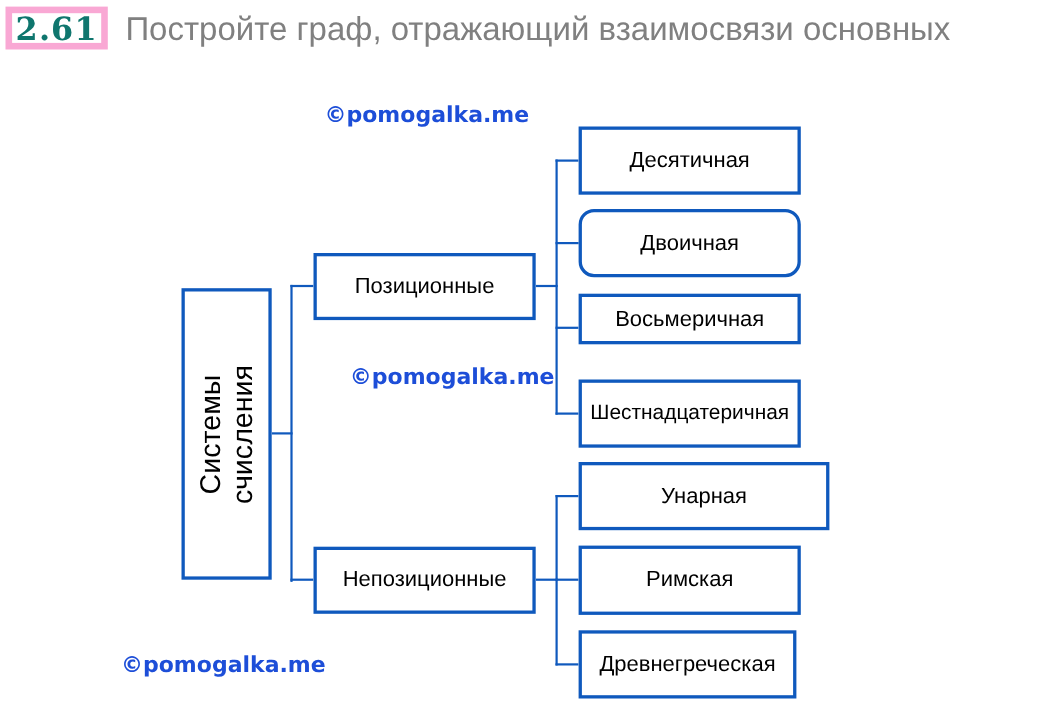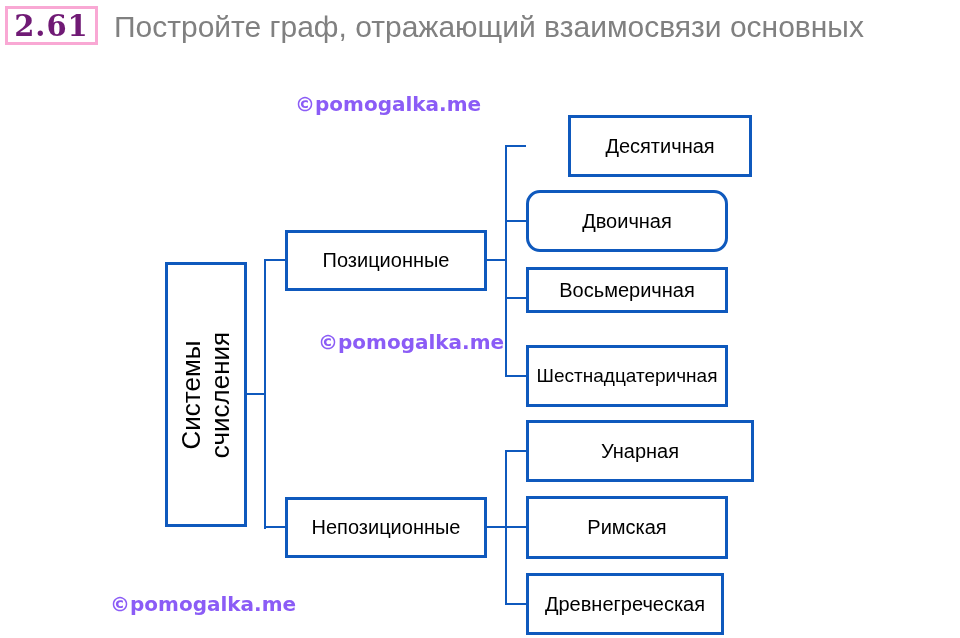--- a/index.html
+++ b/index.html
@@ -13,40 +13,40 @@
   .page{
     position:relative;
     width:960px;height:638px;
     background:var(--bg);
     overflow:hidden;
   }
   
   .task-number{
     position:absolute;left:5px;top:6px;
     width:93px;height:39px;
-    border:3px solid #f9a8d4;
+    border:6px solid #f9a8d4;
     box-sizing:border-box;
     display:flex;align-items:center;justify-content:center;
     font-family:"DejaVu Serif","Liberation Serif",serif;
-    font-weight:bold;font-size:29px;color:#701a75;
+    font-weight:bold;font-size:29px;color:#0f766e;
     letter-spacing:1px;
   }
   .title-line{
     position:absolute;
     color:var(--title-gray);
     font-size:30px;
     white-space:nowrap;
   }
   .title-line.l1{left:114px;top:10px;}
   .title-line.l2{left:5px;top:55px;}
   
   .wm{
     position:absolute;
     font-family:"DejaVu Sans","Liberation Sans",sans-serif;
-    font-weight:700;font-size:20px;color:#8b5cf6;
+    font-weight:700;font-size:20px;color:#1d4ed8;
     white-space:nowrap;
   }
   .wm-top{left:295px;top:92px;}
   .wm-mid{left:318px;top:330px;}
   .wm-bottom{left:110px;top:592px;}
   
   .node{
     position:absolute;
     border:3px solid var(--accent);
     box-sizing:border-box;
@@ -60,21 +60,21 @@
   .root-inner{
     position:absolute;left:50%;top:50%;
     width:265px;
     transform:translate(-50%,-50%) rotate(-90deg);
     text-align:center;
     font-size:26px;line-height:1.12;color:var(--ink);
     white-space:nowrap;
   }
   .node.poz {left:285px;top:230px;width:202px;height:61px;}
   .node.nepoz{left:285px;top:497px;width:202px;height:61px;}
-  .node.des {left:526px;top:115px;width:184px;height:62px;margin-left:42px;}
+  .node.des {left:526px;top:115px;width:202px;height:62px;}
   .node.dvo {left:526px;top:190px;width:202px;height:62px;border-radius:14px;}
   .node.vos {left:526px;top:267px;width:202px;height:46px;}
   .node.shes{left:526px;top:345px;width:202px;height:62px;font-size:19px;}
   .node.una {left:526px;top:420px;width:228px;height:62px;}
   .node.rim {left:526px;top:496px;width:202px;height:63px;}
   .node.drev{left:526px;top:573px;width:198px;height:62px;text-align:right;}
   
   .line{position:absolute;background:var(--accent);}
 </style>
 </head>

